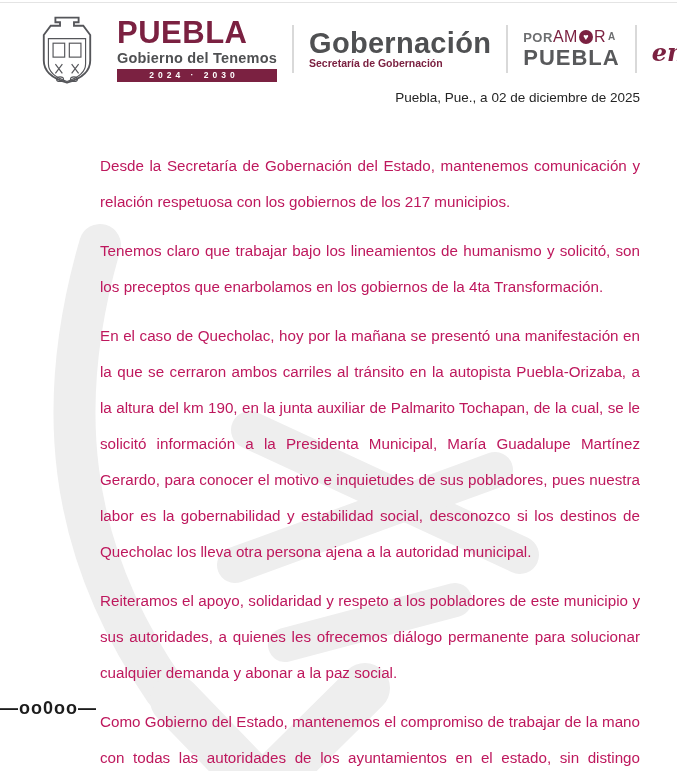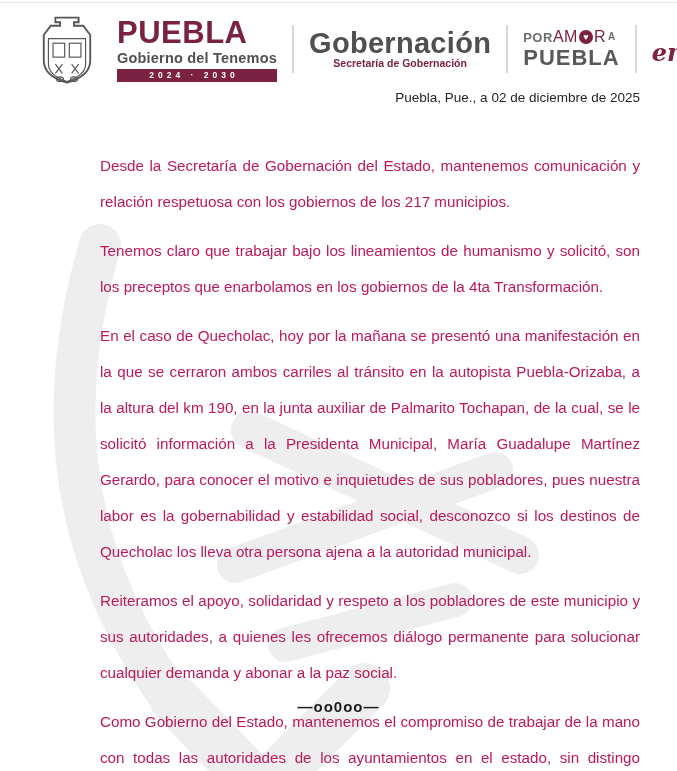--- a/index.html
+++ b/index.html
@@ -31,21 +31,21 @@
     color:#7b2141;font-weight:bold;font-size:31px;letter-spacing:0.5px;
   }
   .brand-puebla .sub{
     color:#4f5052;font-weight:bold;font-size:14.5px;margin-top:3px;letter-spacing:0.2px;
   }
   .brand-puebla .term{
     margin-top:4px;background:#7b2141;color:#ffffff;
     font-size:8.5px;font-weight:bold;letter-spacing:4px;
     padding:2px 12px 2px 6px;text-align:center;
   }
-  .brand-gob{display:flex;flex-direction:column;line-height:1;flex:0 0 auto;align-items:center;}
+  .brand-gob{display:flex;flex-direction:column;line-height:1;flex:0 0 auto;}
   .brand-gob .nm{color:#4f5052;font-weight:bold;font-size:29px;letter-spacing:0.3px;}
   .brand-gob .sub{color:#7b2141;font-weight:bold;font-size:10.5px;}
   .brand-amor{display:flex;flex-direction:column;line-height:1;flex:0 0 auto;}
   .brand-amor .l1{display:flex;align-items:center;}
   .brand-amor .por{color:#6d6e70;font-weight:bold;font-size:13px;letter-spacing:0.5px;}
   .brand-amor .amor{color:#7b2141;font-weight:normal;font-size:16px;letter-spacing:0.5px;}
   .brand-amor .heart{
     display:inline-flex;align-items:center;justify-content:center;
     width:14px;height:14px;border-radius:50%;
     background:#7b2141;color:#ffffff;font-size:9px;margin:0 1px;
@@ -74,21 +74,21 @@
     font-size:13.5px;color:#252525;z-index:1;
   }
   .doc-body{
     position:absolute;top:148px;left:100px;width:540px;z-index:1;
     font-size:15.2px;line-height:36px;color:#be185d;
     text-align:justify;
   }
   .doc-body p{margin:0 0 13px 0;}
   .closing{
     position:absolute;top:698px;left:0;right:0;z-index:1;
-    text-align:center;font-weight:bold;font-size:15px;color:#1c1c1c;
+    font-weight:bold;font-size:18px;color:#1c1c1c;
     letter-spacing:1px;
   }
 </style>
 </head>
 <body>
 
 <div class="page">
 
   <div class="top-hairline"></div>
 

